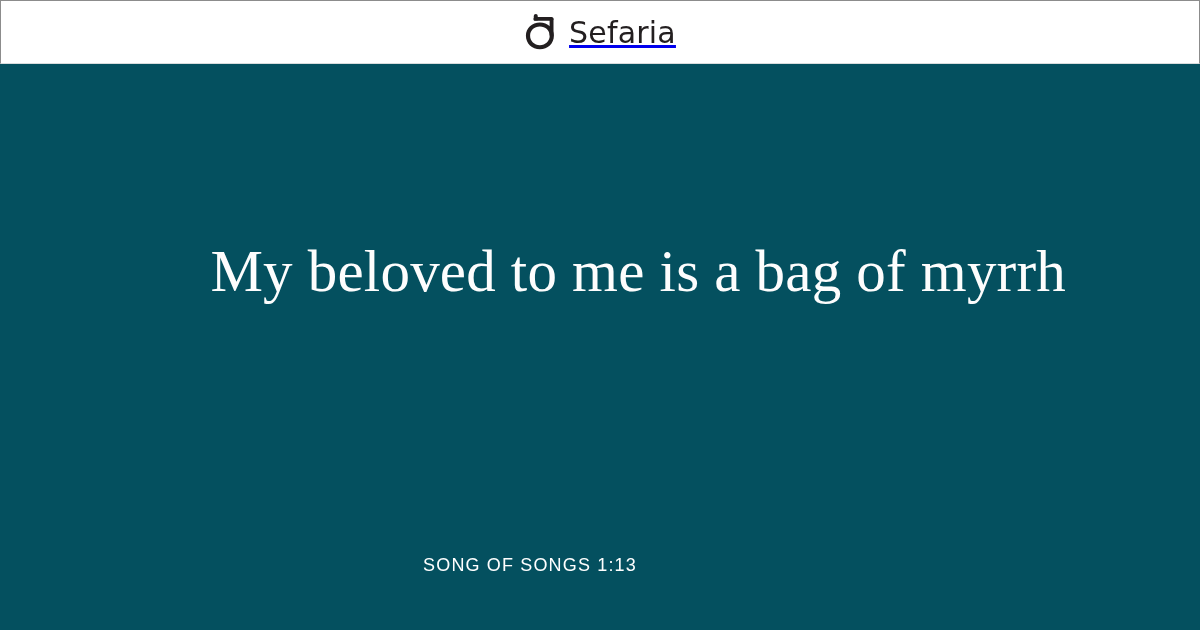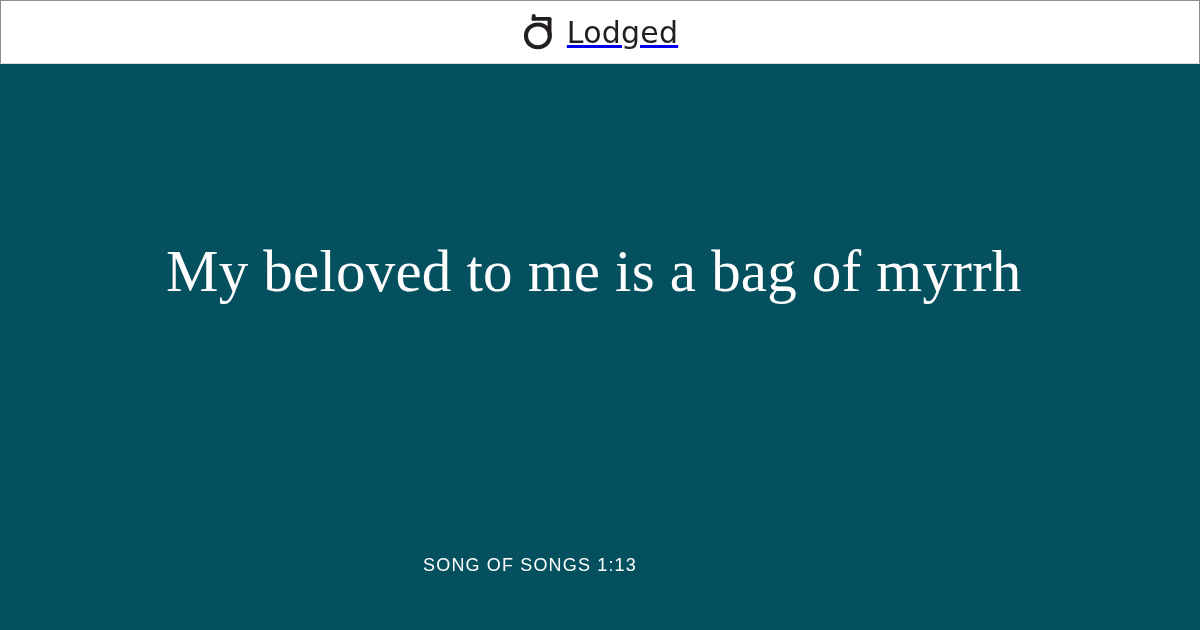--- a/index.html
+++ b/index.html
@@ -70,20 +70,21 @@
     width: 900px;
   }
 
   .quote-line {
     font-family: "Liberation Serif", "DejaVu Serif", serif;
     font-size: 59px;
     line-height: 71px;
     color: #fdfdfd;
     white-space: nowrap;
     letter-spacing: 0.2px;
+    text-align: right;
   }
 
   
   .citation {
     position: absolute;
     left: 0;
     top: 553px;
     width: 1060px;
     text-align: center;
     font-family: "Liberation Sans", sans-serif;
@@ -104,21 +105,21 @@
       <span class="logo-mark">
         <svg viewBox="0 0 34 36" width="34" height="36" aria-hidden="true">
           <g fill="#231f20">
             <path d="M9.8 2.2 C9.8 0.9 10.6 0.1 11.8 0.1 C13.0 0.1 13.7 0.9 13.7 2.2 L13.7 6.4 L9.8 6.4 Z"></path>
             <path d="M11.4 3.0 L27.6 3.0 C28.7 3.0 29.5 3.8 29.5 4.9 C29.5 6.0 28.7 6.8 27.6 6.8 L11.4 6.8 C10.3 6.8 9.5 6.0 9.5 4.9 C9.5 3.8 10.3 3.0 11.4 3.0 Z"></path>
             <path d="M25.6 4.6 L29.5 4.6 L29.5 21.6 L25.6 21.6 Z"></path>
             <path d="M15.9 8.6 C23.8 8.6 29.9 14.2 29.9 21.8 C29.9 29.5 23.8 35.3 15.9 35.3 C8.0 35.3 1.9 29.5 1.9 21.8 C1.9 14.2 8.0 8.6 15.9 8.6 Z M15.9 12.6 C10.3 12.6 6.1 16.5 6.1 21.8 C6.1 27.2 10.3 31.2 15.9 31.2 C21.5 31.2 25.7 27.2 25.7 21.8 C25.7 16.5 21.5 12.6 15.9 12.6 Z"></path>
           </g>
         </svg>
       </span>
-      <span class="logo-wordmark">Lodged</span>
+      <span class="logo-wordmark">Sefaria</span>
     </a>
   </div>
 
   <div class="quote-block">
     <div class="quote-line">My beloved to me is a bag of myrrh</div>
   </div>
 
   <div class="citation">SONG OF SONGS 1:13</div>
 
 </div>

